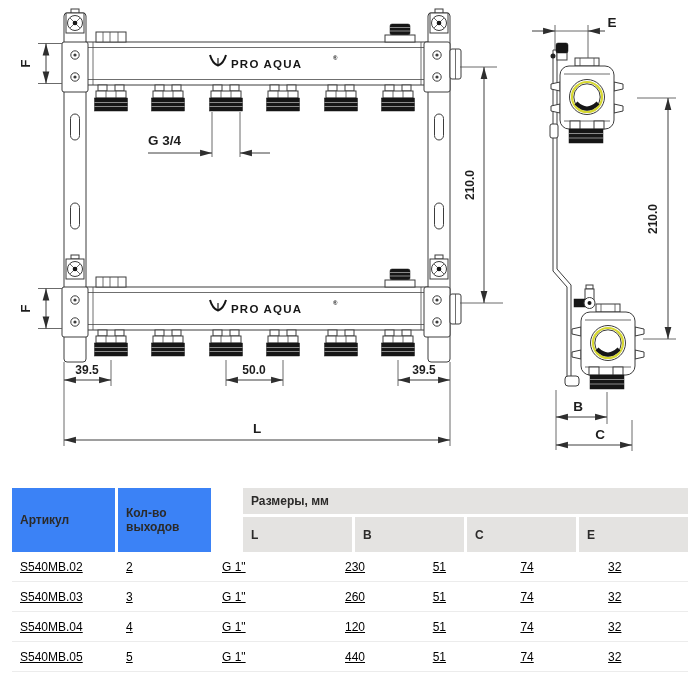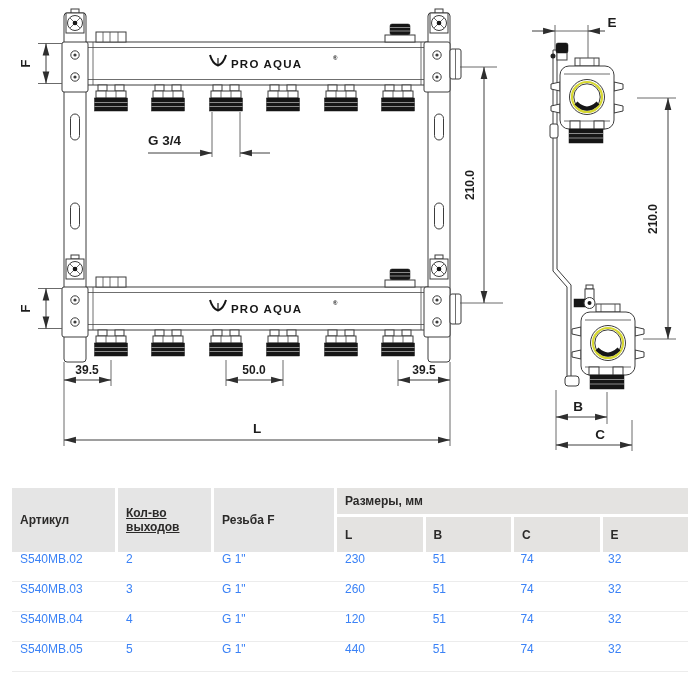--- a/index.html
+++ b/index.html
@@ -14,31 +14,31 @@
   .lnw{stroke:#3c3c3c;stroke-width:1;fill:#ffffff;}
   .thin{stroke:#4a4a4a;stroke-width:.8;fill:none;}
   .blk{fill:#161616;stroke:#161616;stroke-width:.5;}
   .thr{stroke:rgba(255,255,255,.5);stroke-width:1;}
   .xl{stroke:#5a5a5a;stroke-width:.9;fill:none;}
   .dl{stroke:#3f3f3f;stroke-width:1;fill:none;marker-start:url(#arw);marker-end:url(#arw);}
   .dl1{stroke:#3f3f3f;stroke-width:1;fill:none;marker-end:url(#arw);}
   
   .spec-table{margin:5px 12px 0 12px;}
   .thead{display:flex;gap:3px;height:64px;}
-  .hcell{background:#e5e5e5;color:#2b2a29;font-weight:bold;font-size:12px;
+  .hcell{background:#3b82f6;color:#2b2a29;font-weight:bold;font-size:12px;
          display:flex;align-items:center;padding-left:8px;box-sizing:border-box;line-height:14px;}
-  .c1{width:103px;} .c2{width:93px;text-decoration:underline;} .c3{width:120px;}
-  .sizes-block{flex:1;display:flex;flex-direction:column;gap:3px;}
+  .c1{width:103px;} .c2{width:93px;} .c3{width:120px;}
+  .sizes-block{flex:1;display:flex;flex-direction:column;gap:3px;margin-left:29px;}
   .sizes-title{background:#e4e3e1;color:#2b2a29;font-weight:bold;font-size:12px;
                height:26px;display:flex;align-items:center;padding-left:8px;box-sizing:border-box;}
   .subrow{flex:1;display:flex;gap:3px;}
   .subcell{flex:1;background:#e4e3e1;color:#2b2a29;font-weight:bold;font-size:12px;
            display:flex;align-items:center;padding-left:8px;box-sizing:border-box;}
-  .trow{display:flex;height:29px;align-items:flex-start;font-size:12px;color:#3b82f6;
-        border-bottom:1px solid #ececec;}
+  .trow{display:flex;height:29px;align-items:center;font-size:12px;color:#000000;
+        border-bottom:1px solid #ececec;text-decoration:underline;}
   .tcell{padding-left:8px;box-sizing:border-box;}
   .r1{width:106px;} .r2{width:96px;} .r3{width:123px;}
   .r4,.r5,.r6,.r7{width:87.7px;}
 </style>
 </head>
 <body>
 
 <div id="stage">
 
 <svg width="700" height="483" viewBox="0 0 700 483">
@@ -305,21 +305,20 @@
       <line x1="556" y1="445" x2="632" y2="445" class="dl"></line>
       <text x="600" y="439" class="dim-lg" text-anchor="middle">C</text>
     </g>
   </g>
 </svg>
 
 <div class="spec-table">
   <div class="thead">
     <div class="hcell c1">Артикул</div>
     <div class="hcell c2">Кол-во выходов</div>
-    <div class="hcell c3">Резьба F</div>
     <div class="sizes-block">
       <div class="sizes-title">Размеры, мм</div>
       <div class="subrow">
         <div class="subcell">L</div>
         <div class="subcell">B</div>
         <div class="subcell">C</div>
         <div class="subcell">E</div>
       </div>
     </div>
   </div>

